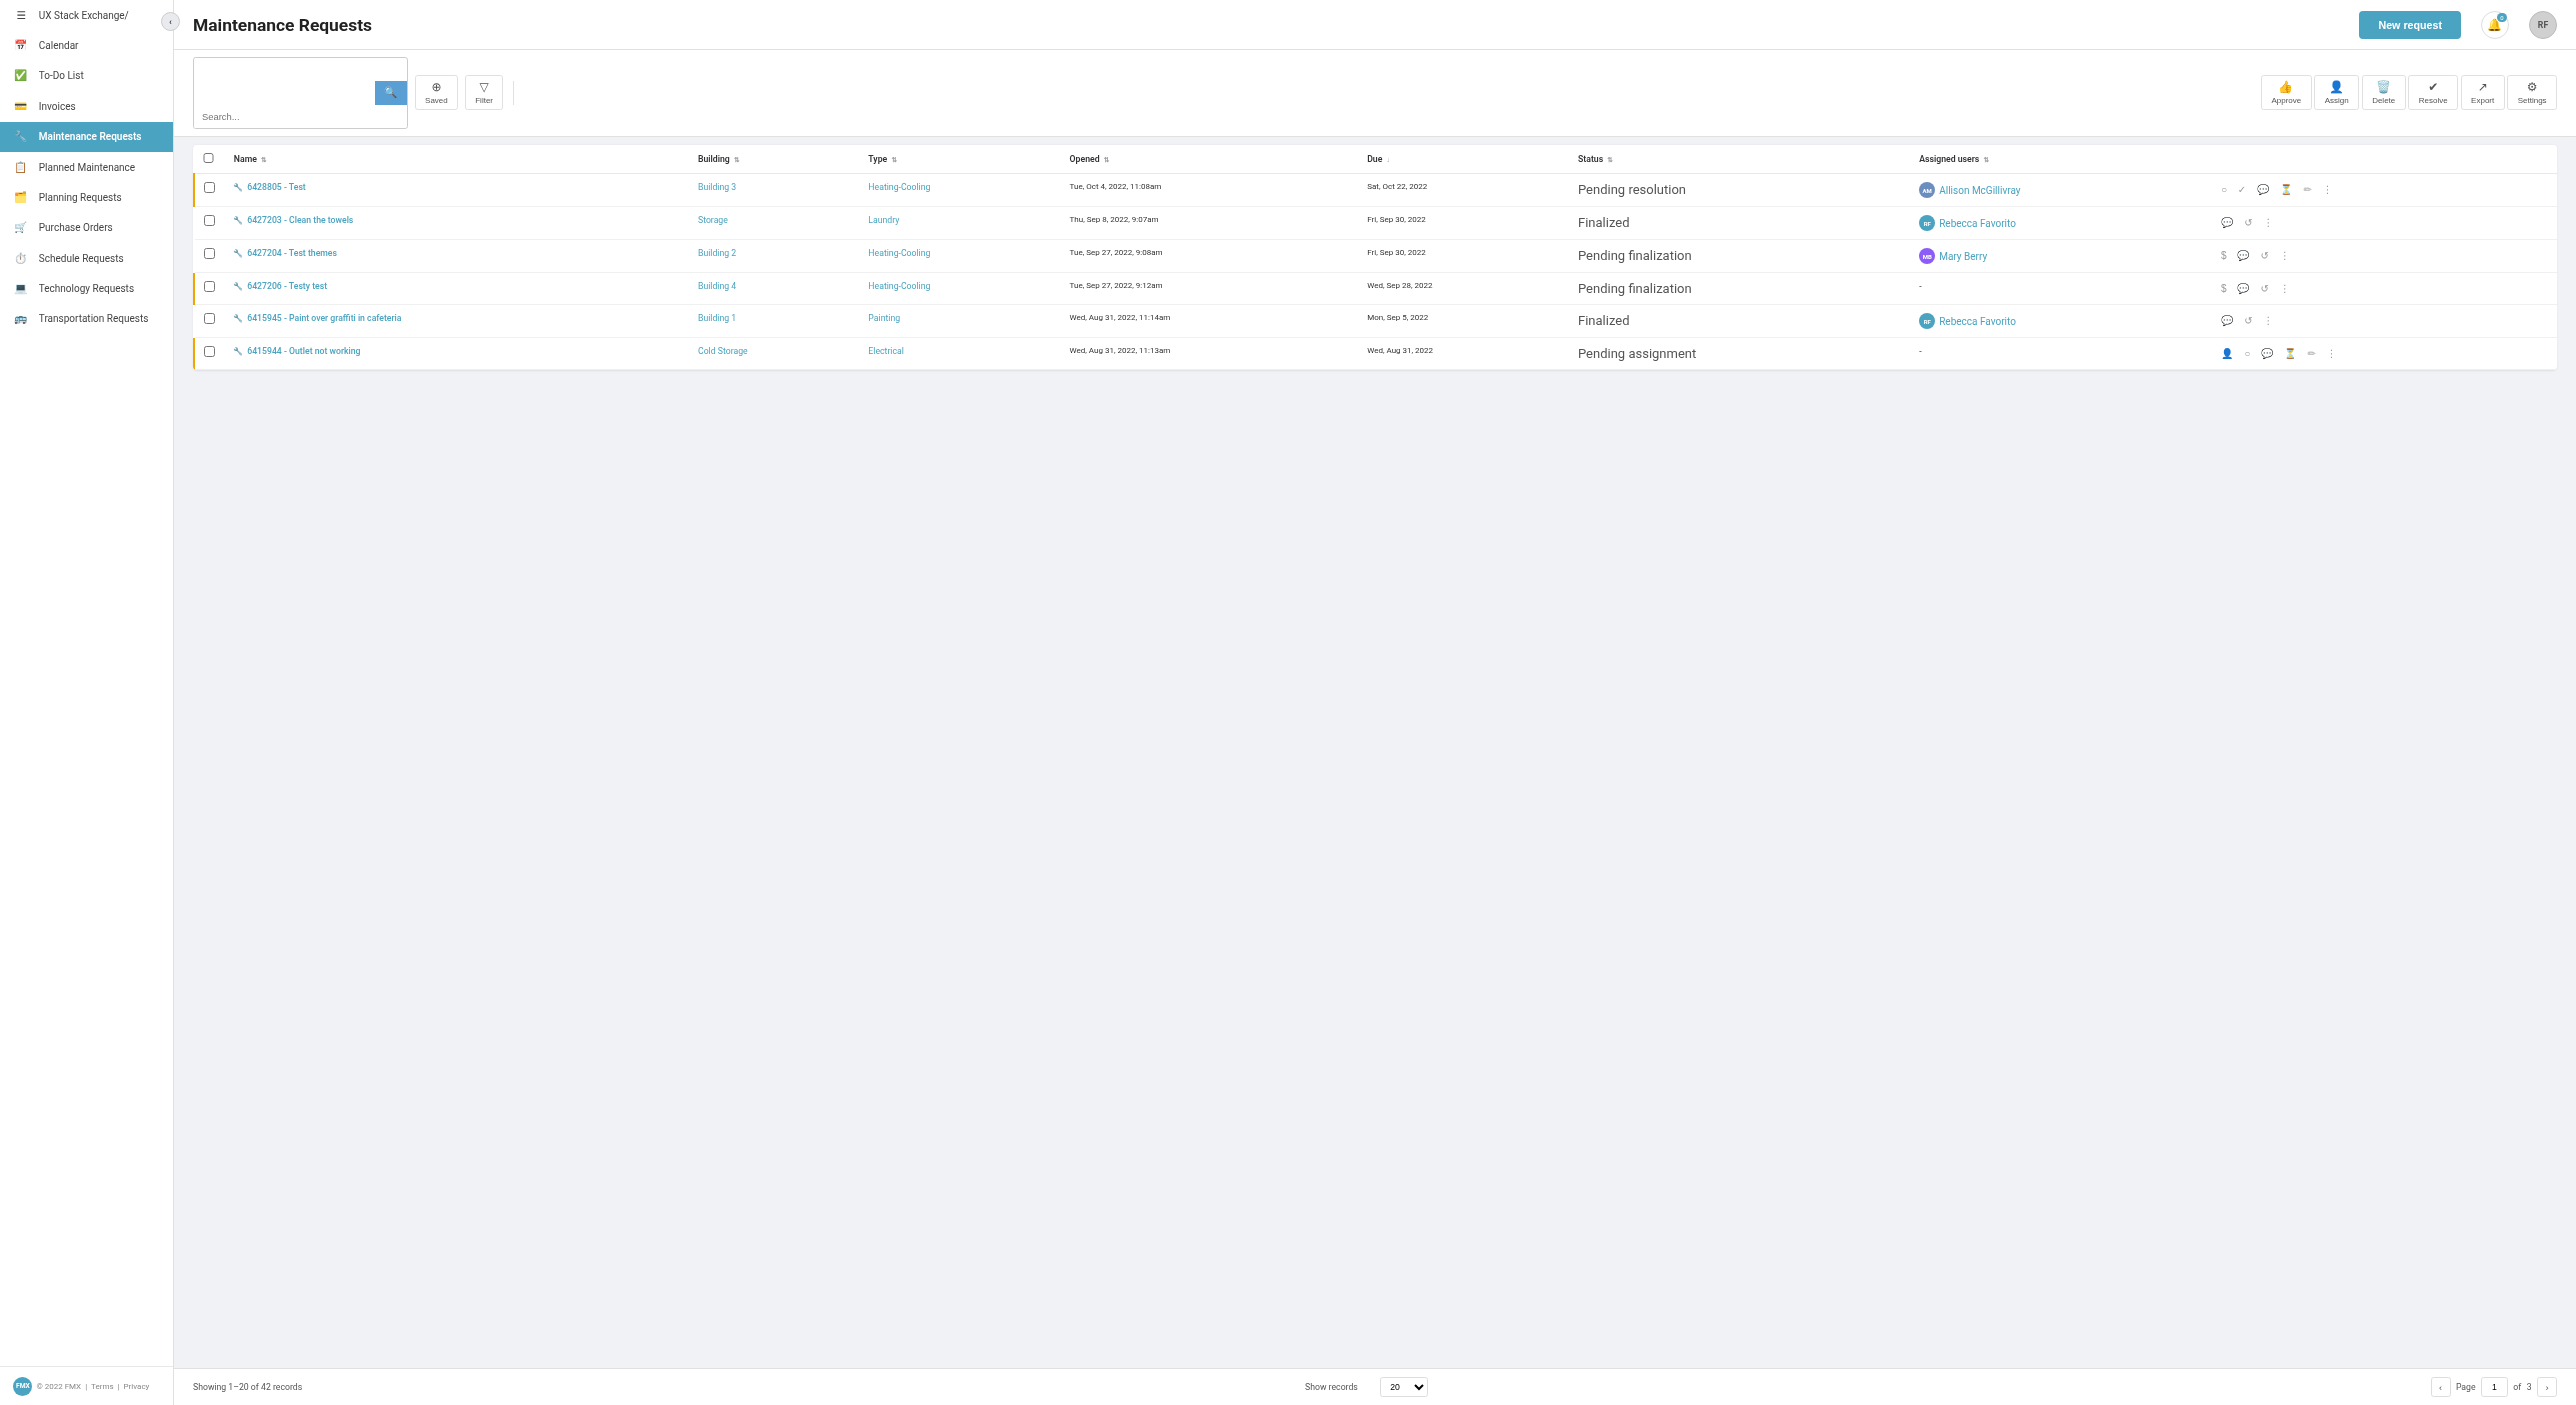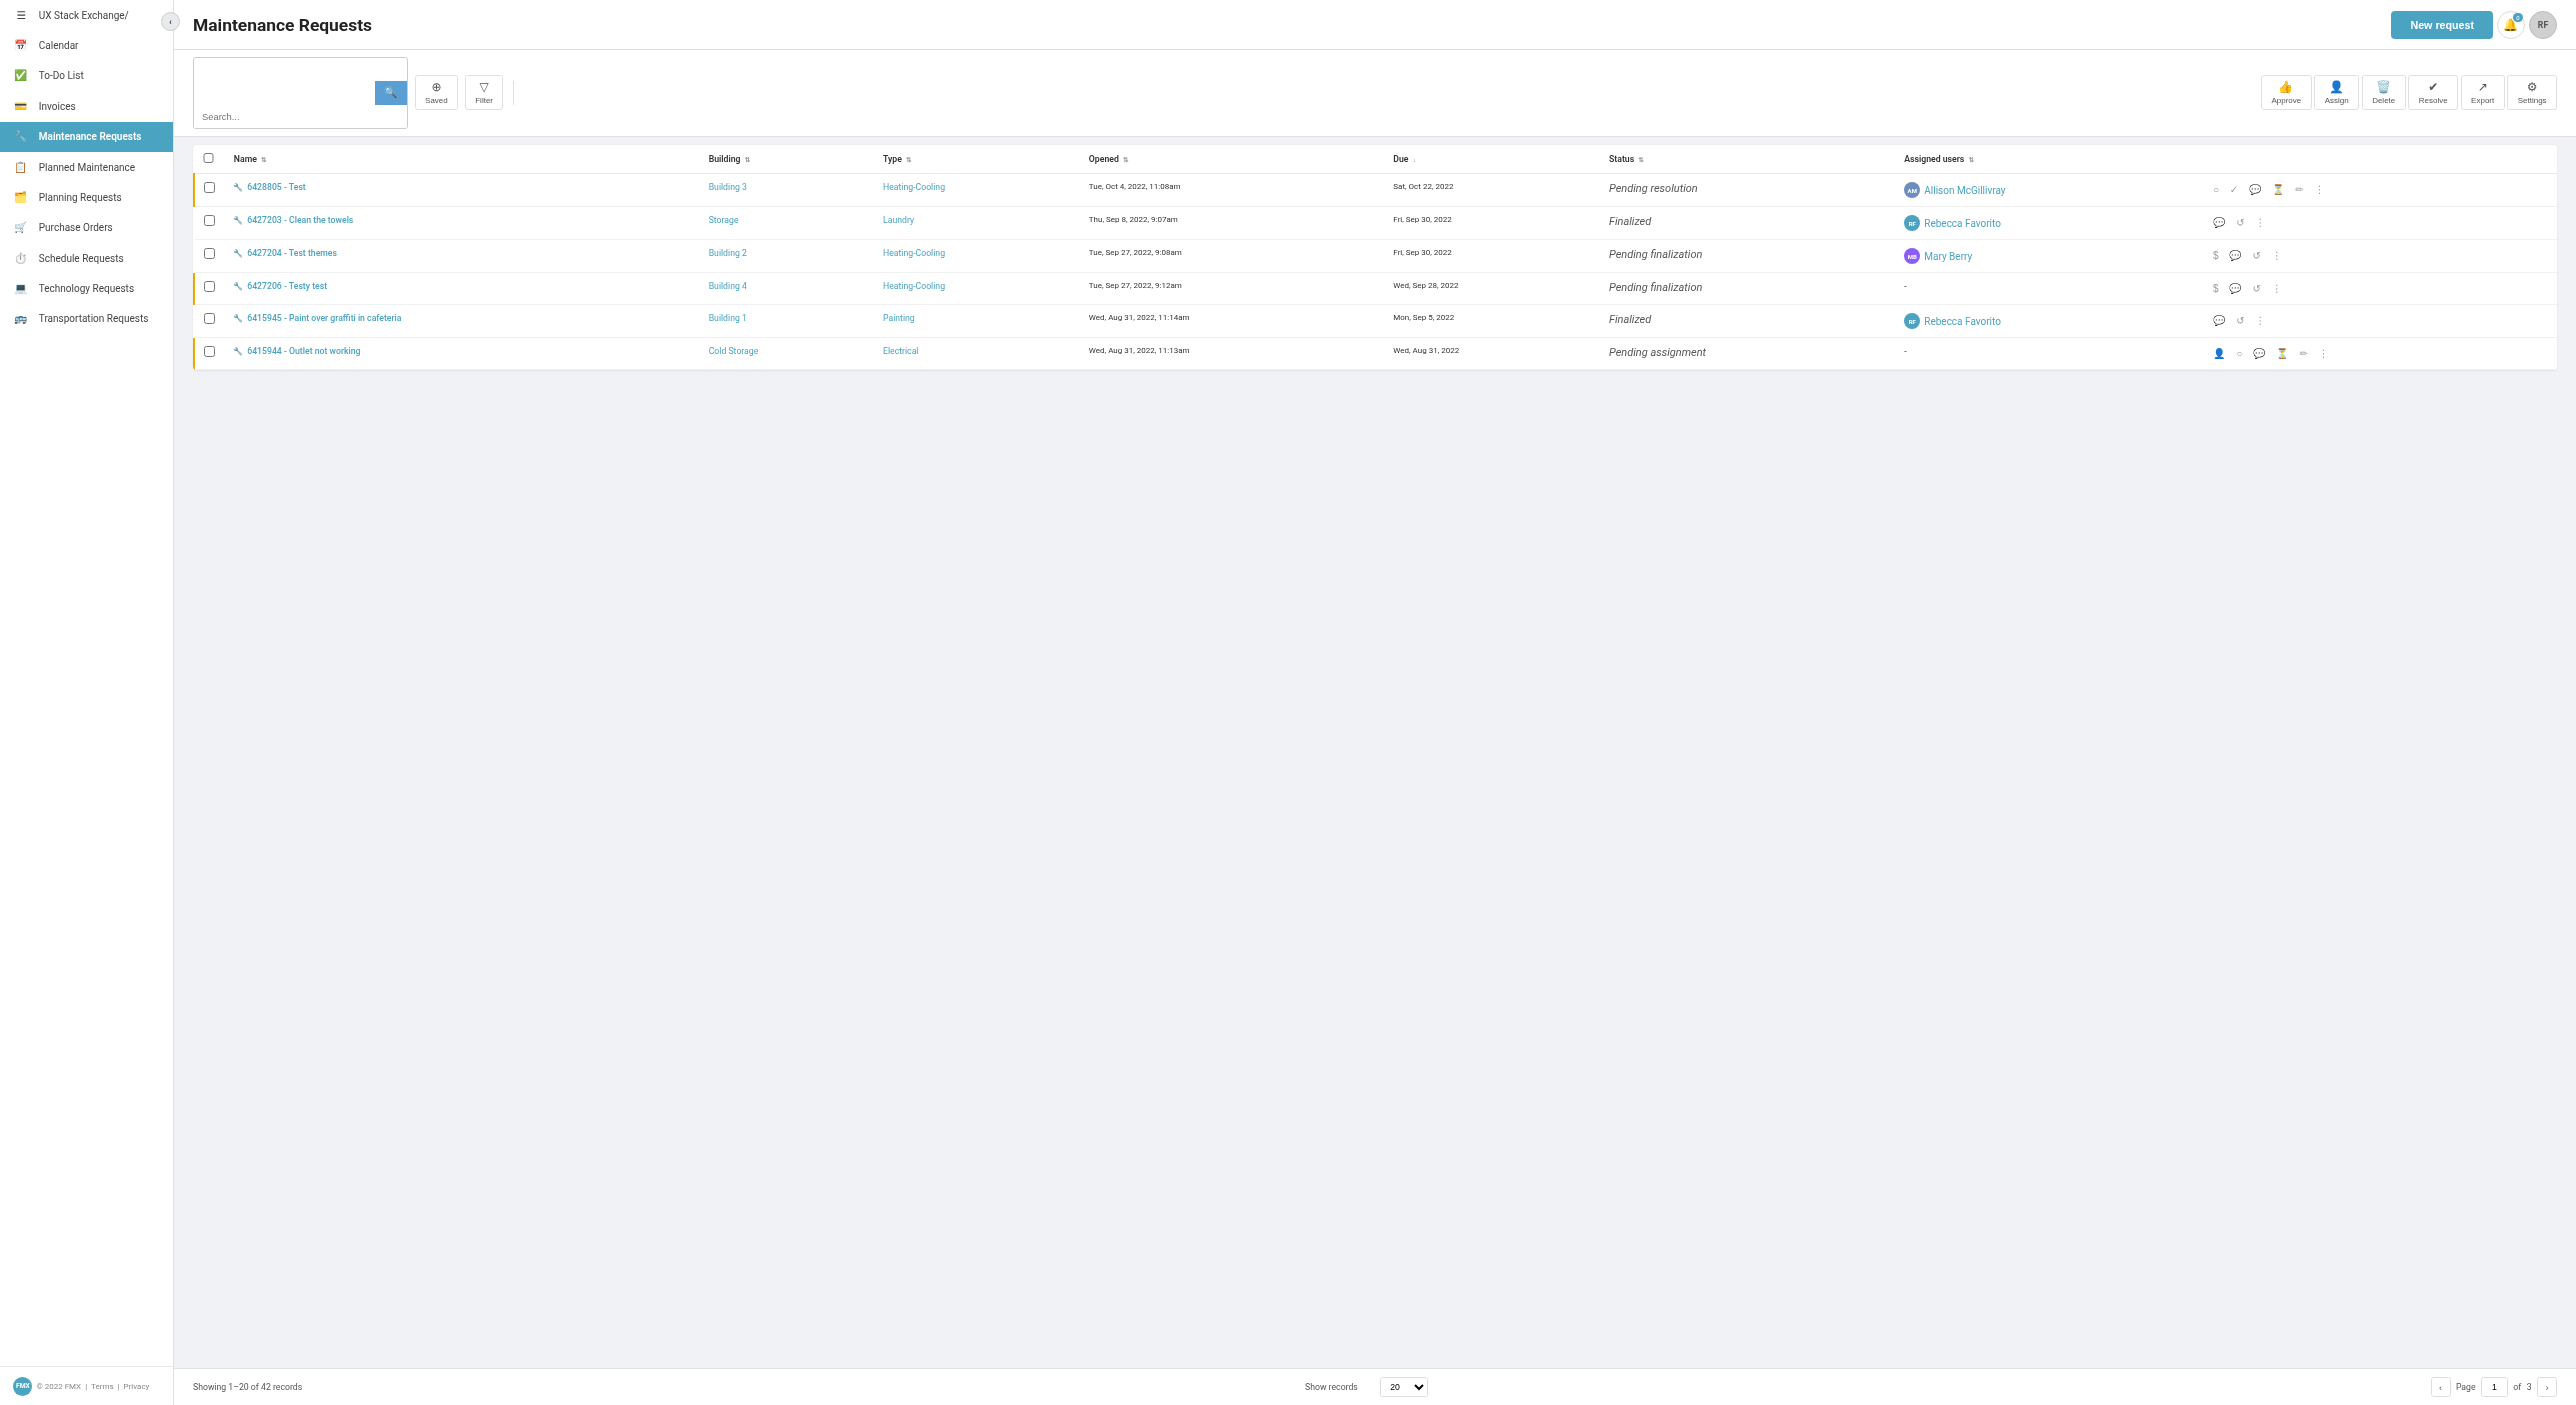--- a/index.html
+++ b/index.html
@@ -24,21 +24,21 @@
     .sidebar-footer a { color: #888; text-decoration: none; }
     .fmx-logo { width: 19px; height: 19px; background: #4aa3c0; border-radius: 50%; display: flex; align-items: center; justify-content: center; color: #fff; font-size: 6.7px; font-weight: 700; flex-shrink: 0; }
 
     
     .collapse-btn { position: absolute; left: 161px; top: 12px; width: 19px; height: 19px; background: #e8eaed; border-radius: 50%; display: flex; align-items: center; justify-content: center; cursor: pointer; z-index: 10; border: 0.7px solid #ccc; }
 
     
     .main { flex: 1; display: flex; flex-direction: column; overflow: hidden; position: relative; }
     .topbar { background: #fff; padding: 10.7px 19px; display: flex; align-items: center; justify-content: space-between; border-bottom: 0.7px solid #e0e0e0; }
     .page-title { font-size: 17.4px; font-weight: 700; color: #222; }
-    .topbar-right { display: flex; align-items: center; gap: 4px; justify-content: space-between; }
+    .topbar-right { display: flex; align-items: center; gap: 20px; justify-content: space-between; }
     .new-request-btn { background: #4aa3c0; color: #fff; border: none; border-radius: 4px; padding: 8px 19px; font-size: 10.7px; font-weight: 600; cursor: pointer; white-space: nowrap; }
     .notif-btn { position: relative; width: 28px; height: 28px; border-radius: 50%; background: #fff; border: 0.7px solid #ddd; display: flex; align-items: center; justify-content: center; cursor: pointer; font-size: 12px; }
     .notif-badge { position: absolute; top: 1.3px; right: 1.3px; background: #4aa3c0; color: #fff; font-size: 6px; width: 9.4px; height: 9.4px; border-radius: 50%; display: flex; align-items: center; justify-content: center; }
     .avatar-btn { width: 28px; height: 28px; border-radius: 50%; background: #d0d0d0; border: 1.3px solid #bbb; display: flex; align-items: center; justify-content: center; cursor: pointer; font-size: 8.7px; font-weight: 700; color: #555; }
 
     
     .toolbar { background: #fff; padding: 6.7px 19px; display: flex; align-items: center; gap: 6.7px; border-bottom: 0.7px solid #e0e0e0; }
     .search-wrapper { display: flex; align-items: center; border: 0.7px solid #ccc; border-radius: 2.7px; overflow: hidden; width: 215px; }
     .search-input { border: none; outline: none; padding: 5.4px 8px; font-size: 9.4px; width: 100%; margin-top: 48px; }
     .search-btn { background: #5a9fd4; border: none; padding: 5.4px 9.4px; cursor: pointer; color: #fff; font-size: 10.7px; }
@@ -55,21 +55,21 @@
     .requests-table td { padding: 8px 9.4px; border-bottom: 0.7px solid #f0f0f0; font-size: 8.7px; color: #333; vertical-align: top; }
     .requests-table tr.urgent-row td:first-of-type { border-left: 2px solid #f0a500; }
     .requests-table tr.low-row td:first-of-type { border-left: 2px solid transparent; }
 
     .req-link { color: #4aa3c0; text-decoration: none; font-weight: 500; display: flex; align-items: flex-start; gap: 3.4px; }
     .wrench-icon { color: #4aa3c0; font-size: 8px; margin-top: 0.7px; flex-shrink: 0; }
 
     .building-link { color: #4aa3c0; text-decoration: none; }
     .type-link { color: #4aa3c0; text-decoration: none; }
 
-    .status-text { font-size: 11px; color: #555; font-style: italic; }
+    .status-text { font-size: 13px; color: #555; }
 
     .user-badge { display: flex; align-items: center; gap: 4px; }
     .user-avatar { width: 16px; height: 16px; border-radius: 50%; display: flex; align-items: center; justify-content: center; font-size: 6px; font-weight: 700; color: #fff; flex-shrink: 0; }
     .user-link { color: #4aa3c0; text-decoration: none; font-size: 10px; }
 
     .row-actions { display: flex; align-items: center; gap: 5.4px; white-space: nowrap; }
     .row-action-btn { background: none; border: none; cursor: pointer; color: #999; font-size: 10px; padding: 2px 2.7px; border-radius: 2px; }
 
     .checkbox-cell { width: 27px; text-align: center; }
     input[type="checkbox"] { width: 10.7px; height: 10.7px; cursor: pointer; }

